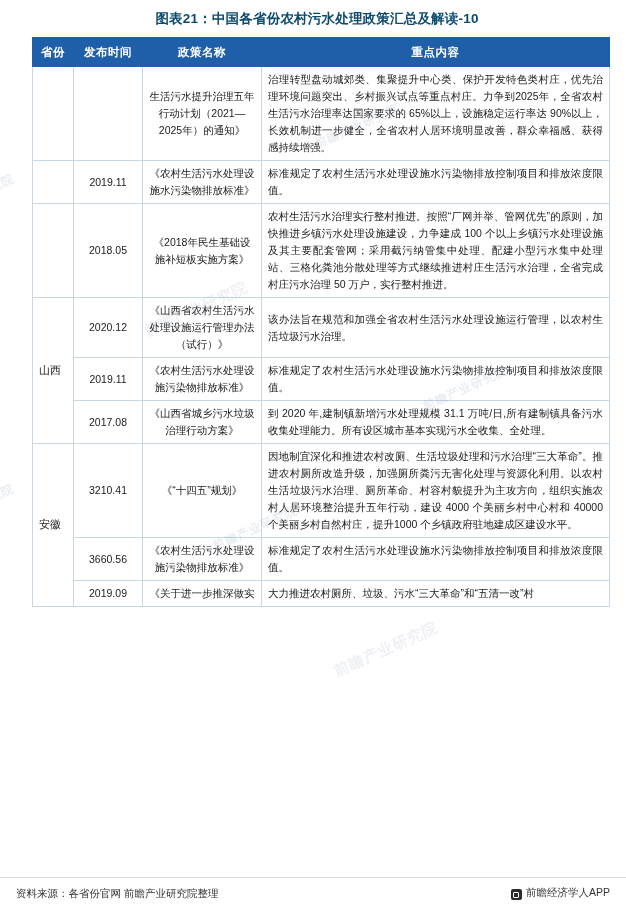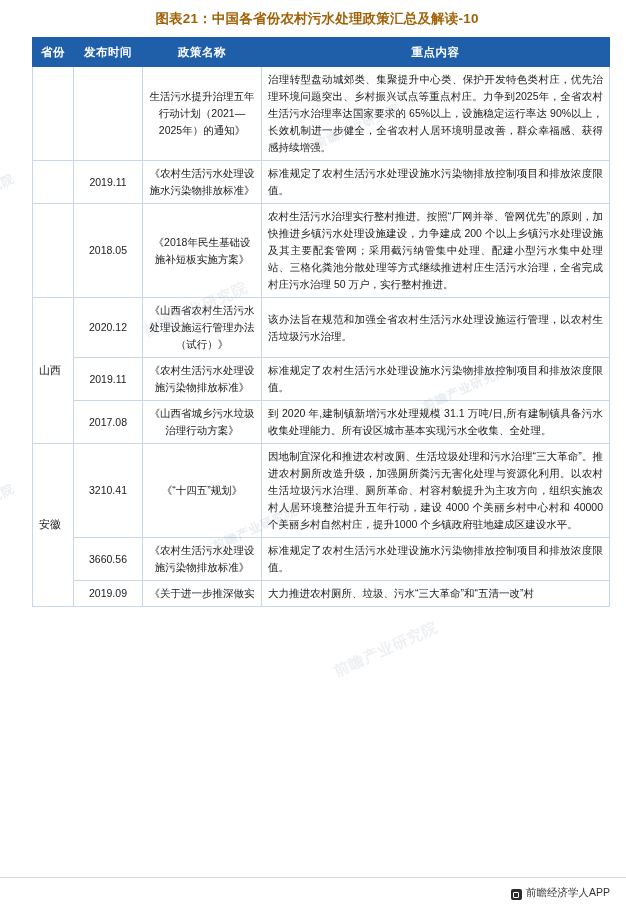--- a/index.html
+++ b/index.html
@@ -18,21 +18,21 @@
   .page {
     width: 626px;
     height: 911px;
     position: relative;
     box-sizing: border-box;
   }
   .title {
     text-align: center;
     font-size: 13.5px;
     font-weight: bold;
-    color: #a16207;
+    color: #0c4a6e;
     padding: 10px 0 9px 8px;
     letter-spacing: 0.2px;
   }
   .table-wrap {
     margin: 0 16px;
     position: relative;
     padding-left: 16px;
   }
   table.policy {
     width: 100%;
@@ -178,21 +178,21 @@
         <tr>
           <td class="prov"></td>
           <td class="date">2019.11</td>
           <td class="pname">《农村生活污水处理设施水污染物排放标准》</td>
           <td class="content">标准规定了农村生活污水处理设施水污染物排放控制项目和排放浓度限值。</td>
         </tr>
         <tr>
           <td class="prov"></td>
           <td class="date">2018.05</td>
           <td class="pname">《2018年民生基础设施补短板实施方案》</td>
-          <td class="content">农村生活污水治理实行整村推进。按照“厂网并举、管网优先”的原则，加快推进乡镇污水处理设施建设，力争建成 200 个以上乡镇污水处理设施及其主要配套管网；采用截污纳管集中处理、配建小型污水集中处理站、三格化粪池分散处理等方式继续推进村庄生活污水治理，全省完成村庄污水治理 50 万户，实行整村推进。</td>
+          <td class="content">农村生活污水治理实行整村推进。按照“厂网并举、管网优先”的原则，加快推进乡镇污水处理设施建设，力争建成 100 个以上乡镇污水处理设施及其主要配套管网；采用截污纳管集中处理、配建小型污水集中处理站、三格化粪池分散处理等方式继续推进村庄生活污水治理，全省完成村庄污水治理 50 万户，实行整村推进。</td>
         </tr>
         <tr>
           <td class="prov" rowspan="3">山西</td>
           <td class="date">2020.12</td>
           <td class="pname">《山西省农村生活污水处理设施运行管理办法（试行）》</td>
           <td class="content">该办法旨在规范和加强全省农村生活污水处理设施运行管理，以农村生活垃圾污水治理。</td>
         </tr>
         <tr>
           <td class="date">2019.11</td>
           <td class="pname">《农村生活污水处理设施污染物排放标准》</td>
@@ -227,19 +227,20 @@
   <div class="wm rot big" style="left:140px; top:300px;">前瞻产业研究院</div>
   <div class="wm rot" style="left:420px; top:380px;">前瞻产业研究院</div>
   <div class="wm rot" style="left:210px; top:520px;">前瞻产业研究院</div>
   <div class="wm rot big" style="left:330px; top:640px;">前瞻产业研究院</div>
   <div class="clip-left">
     <div class="wm rot" style="left:-36px; top:180px;">瞻研究院</div>
     <div class="wm rot" style="left:-36px; top:490px;">瞻研究院</div>
   </div>
 
   <div class="footer">
+    <div class="src">资料来源：各省份官网 前瞻产业研究院整理</div>
     <div class="brand">
       <span class="brand-mark"></span>
       <span>前瞻经济学人APP</span>
     </div>
   </div>
 
 </div>
 
 </body></html>

